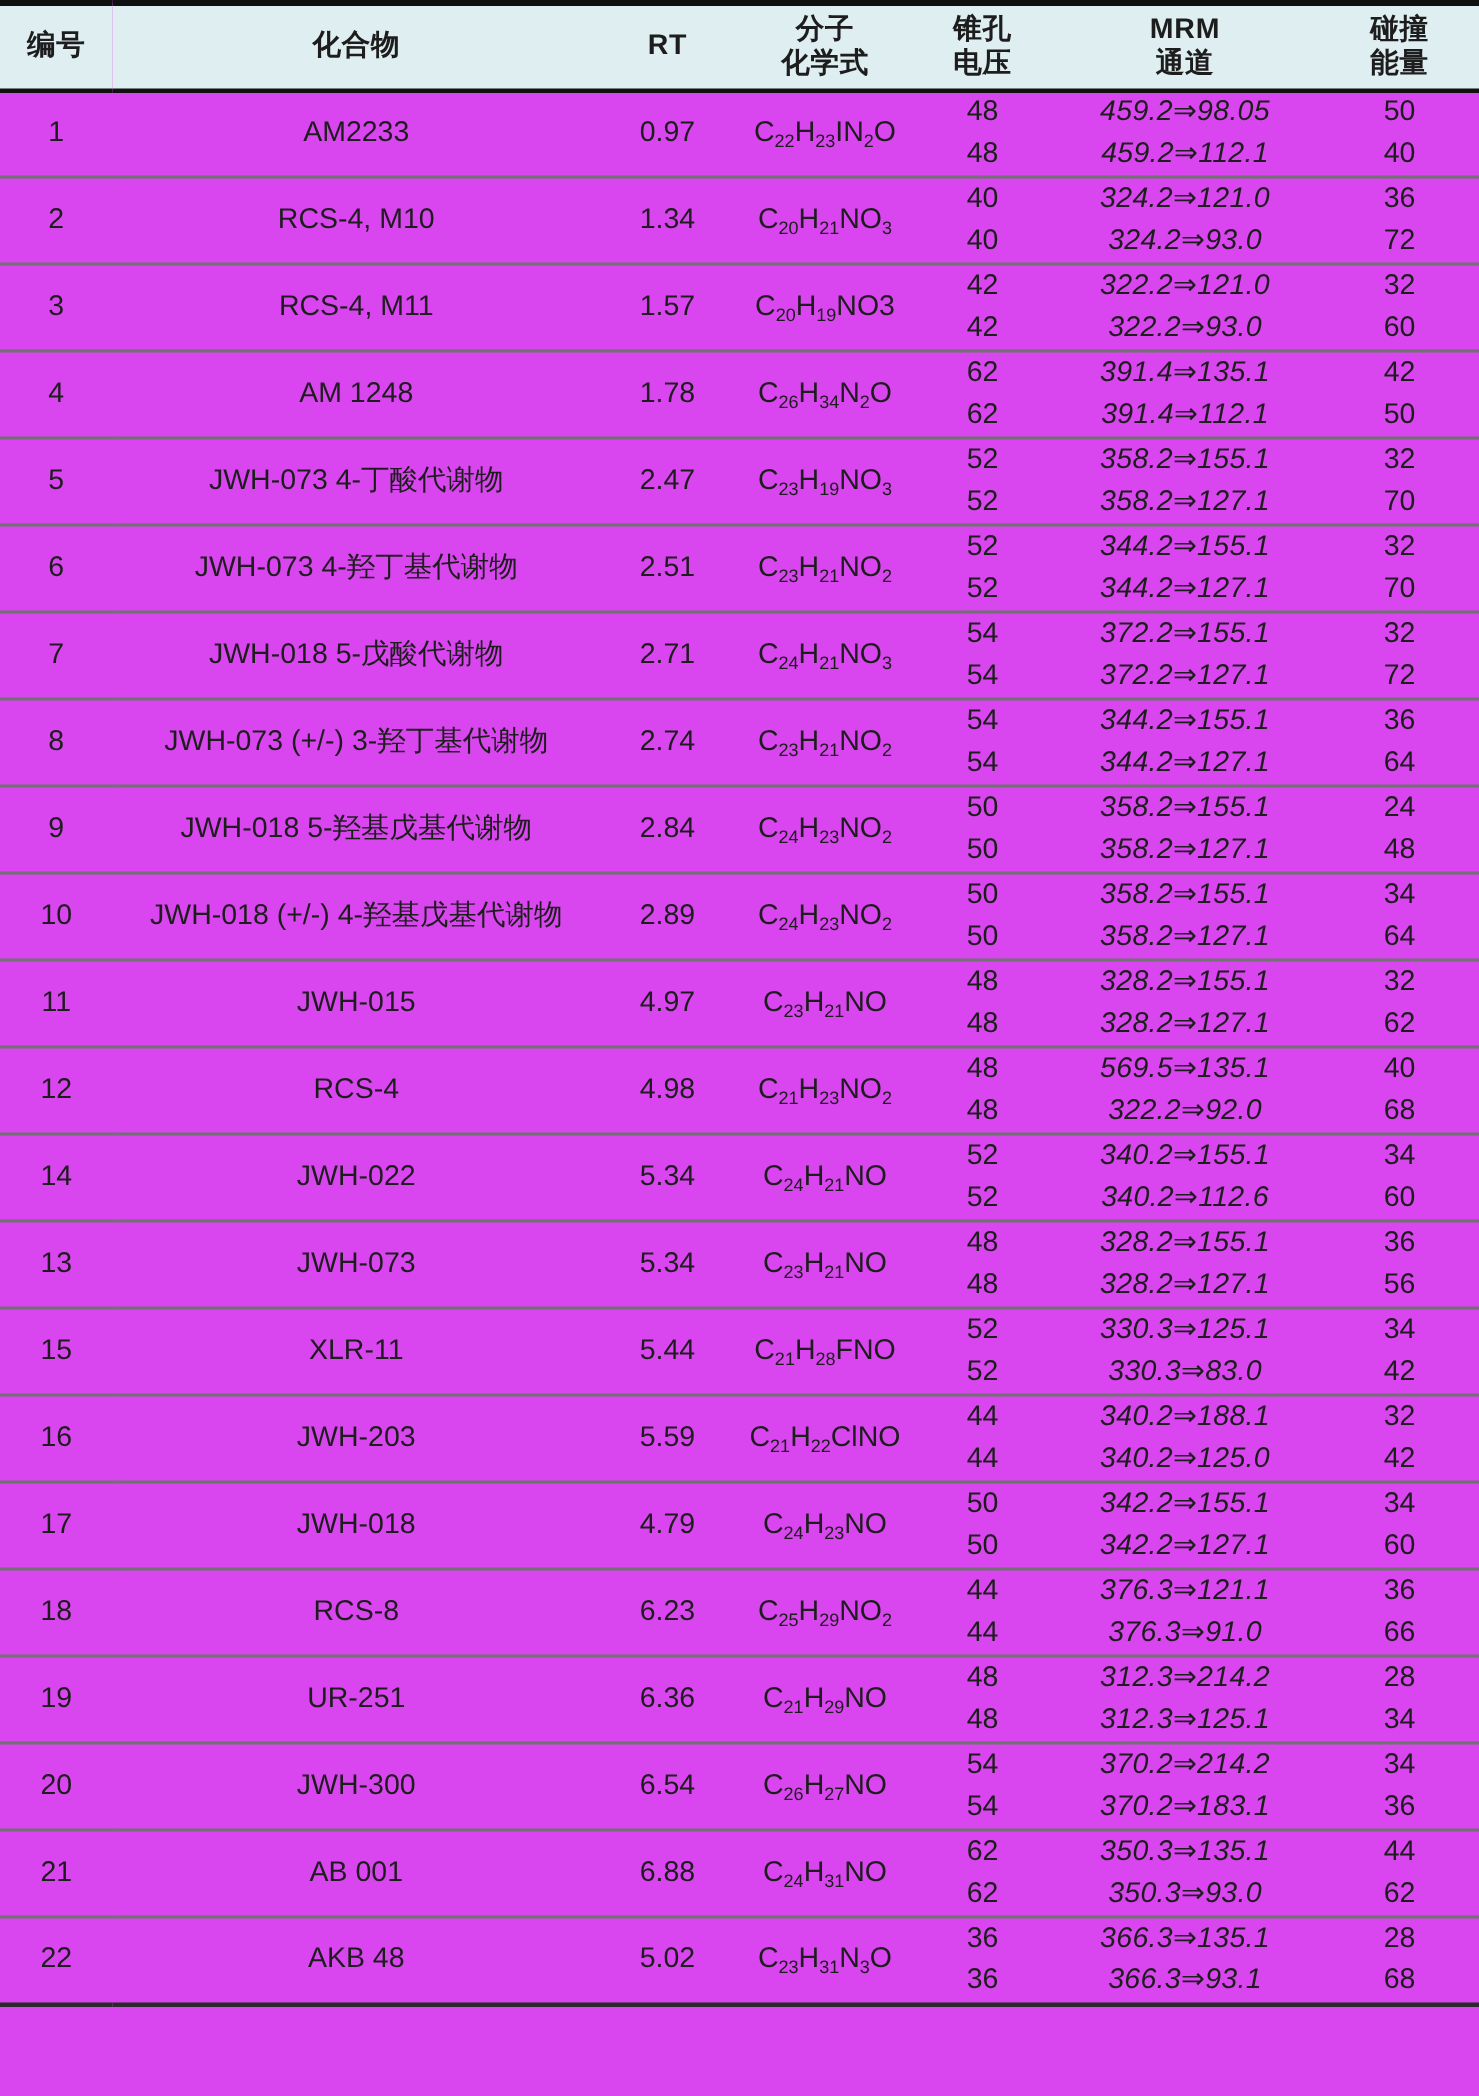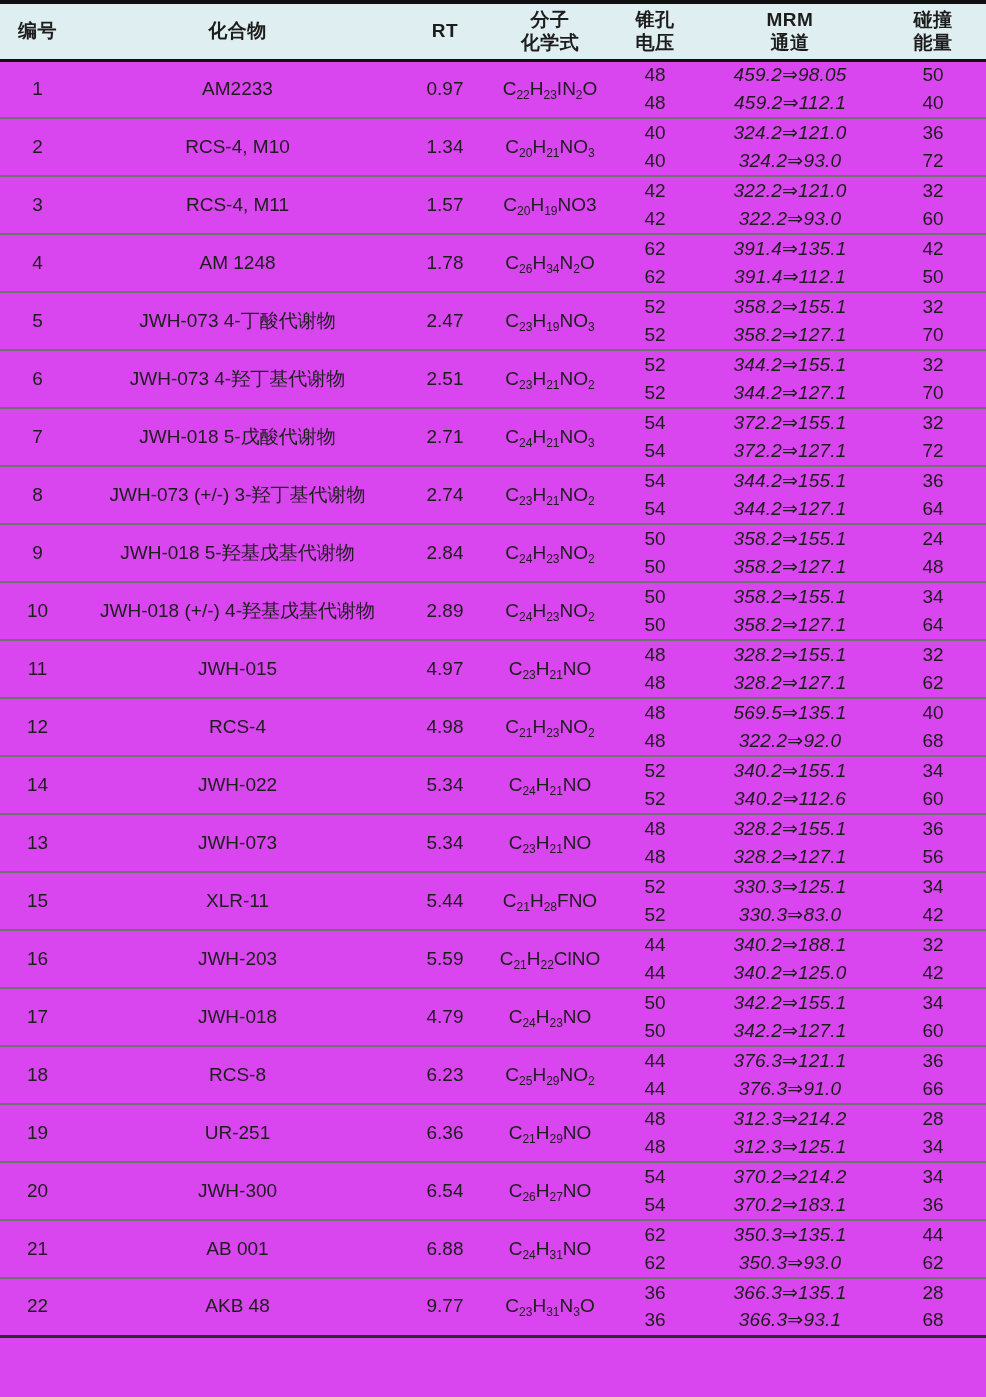--- a/index.html
+++ b/index.html
@@ -394,21 +394,21 @@
           <td class="cell-ce">44</td>
         </tr>
         <tr>
           <td class="cell-cone">62</td>
           <td class="cell-mrm">350.3⇒93.0</td>
           <td class="cell-ce">62</td>
         </tr>
         <tr class="group-start">
           <td class="cell-id" rowspan="2">22</td>
           <td class="cell-compound" rowspan="2">AKB 48</td>
-          <td class="cell-rt" rowspan="2">9.77</td>
+          <td class="cell-rt" rowspan="2">5.02</td>
           <td class="cell-formula" rowspan="2">C<sub>23</sub>H<sub>31</sub>N<sub>3</sub>O</td>
           <td class="cell-cone">36</td>
           <td class="cell-mrm">366.3⇒135.1</td>
           <td class="cell-ce">28</td>
         </tr>
         <tr>
           <td class="cell-cone">36</td>
           <td class="cell-mrm">366.3⇒93.1</td>
           <td class="cell-ce">68</td>
         </tr>

